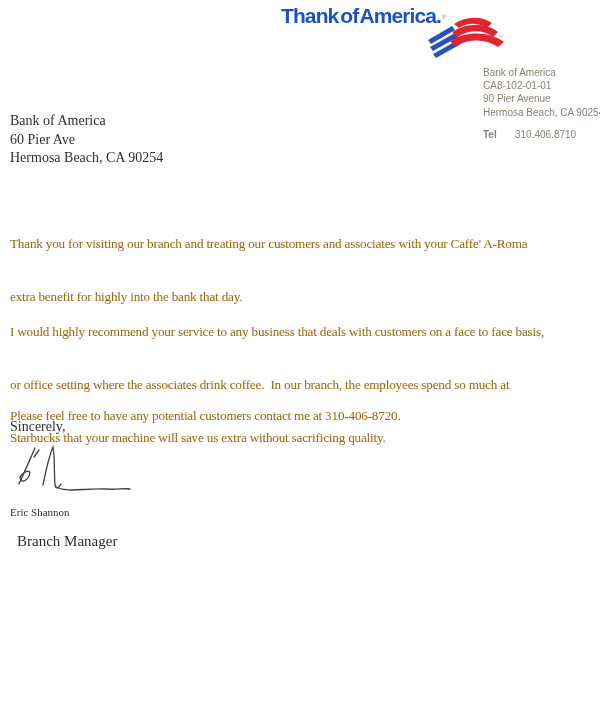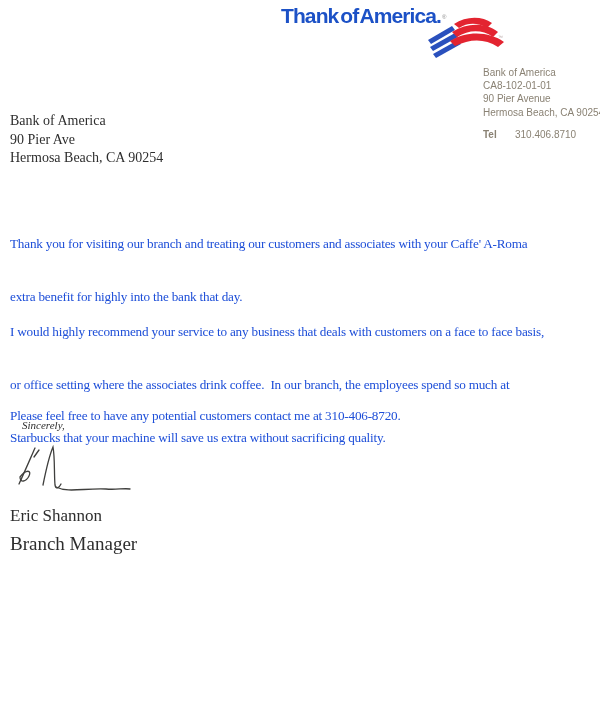--- a/index.html
+++ b/index.html
@@ -24,29 +24,29 @@
               line-height:13.2px;color:#8a8274;white-space:nowrap;}
   .tel-row{margin-top:9px;display:flex;}
   .tel-label{width:32px;font-weight:bold;}
 
   
   .recipient{position:absolute;left:10px;top:112px;font-size:14px;
              line-height:18.6px;color:#2e2e2e;}
 
   
   .para{position:absolute;left:10px;font-size:13.2px;line-height:17.6px;
-        letter-spacing:-0.2px;white-space:pre;color:#1d4ed8;}
+        letter-spacing:-0.2px;white-space:pre;color:#a16207;}
   .p1{top:200px;} .p2{top:288px;} .p3{top:372px;text-align:right;}
 
-  .valediction{position:absolute;left:22px;top:419px;font-size:11px;font-style:italic;}
+  .valediction{position:absolute;left:10px;top:419px;font-size:14px;}
 
   .signature{position:absolute;left:12px;top:441px;}
 
-  .sig-name{position:absolute;left:10px;top:506px;font-size:17px;}
-  .sig-title{position:absolute;left:10px;top:533px;font-size:19px;}
+  .sig-name{position:absolute;left:10px;top:506px;font-size:11px;}
+  .sig-title{position:absolute;left:17px;top:533px;font-size:15px;}
 </style>
 </head>
 <body>
 
 <div class="page">
 
   <div class="wordmark">
     <span>Thank of America.</span><span class="reg">®</span>
   </div>
 
@@ -70,21 +70,21 @@
     <div>90 Pier Avenue</div>
     <div>Hermosa Beach, CA 90254</div>
     <div class="tel-row">
       <span class="tel-label">Tel</span>
       <span>310.406.8710</span>
     </div>
   </div>
 
   <div class="recipient">
     <div>Bank of America</div>
-    <div>90 Pier Ave</div>
+    <div>60 Pier Ave</div>
     <div>Hermosa Beach, CA 90254</div>
   </div>
 
   <div class="para p1">
     <div>Thank you for visiting our branch and treating our customers and associates with your Caffe' A-Roma</div>
     <div>extra benefit for highly into the bank that day.</div>
   </div>
 
   <div class="para p2">
     <div>I would highly recommend your service to any business that deals with customers on a face to face basis,</div>

